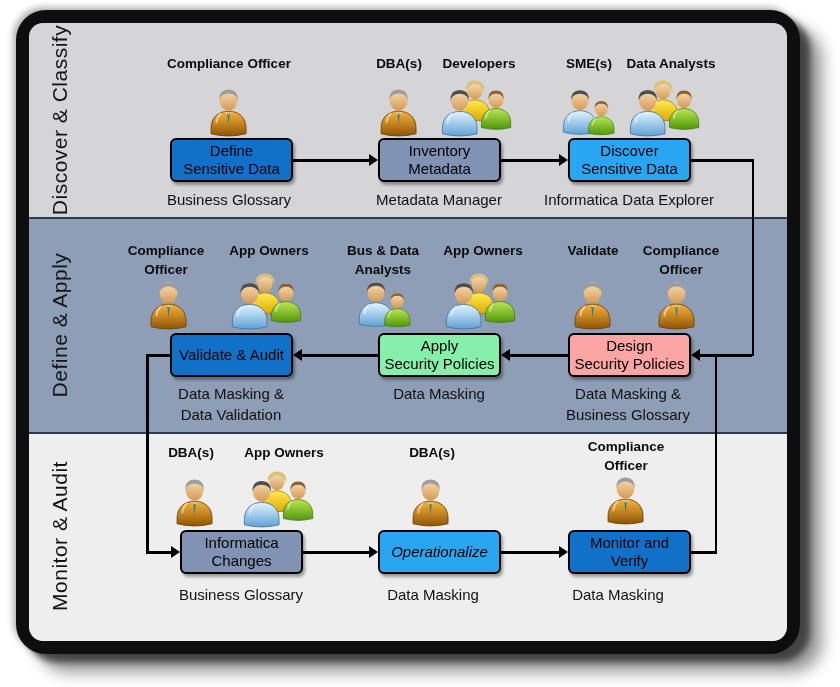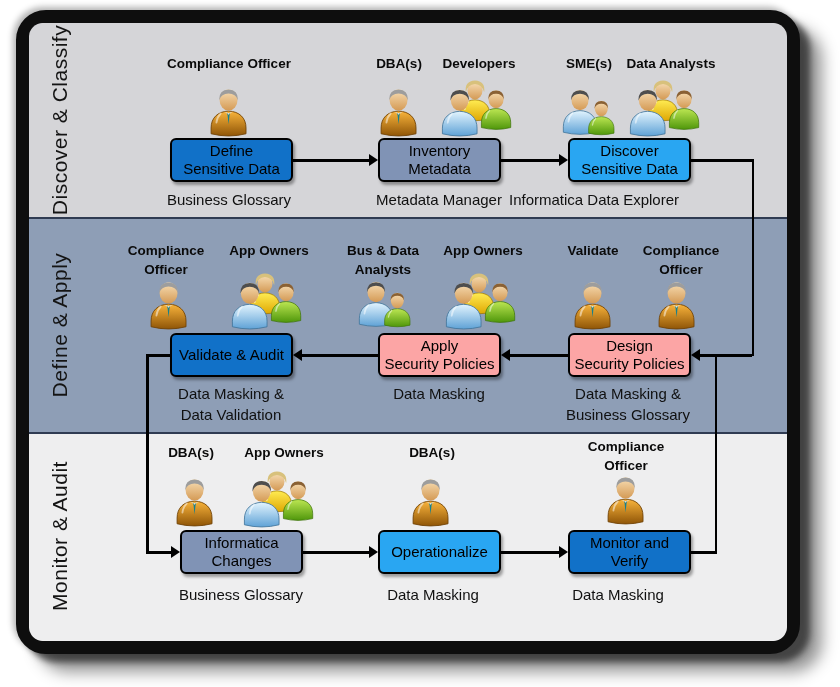--- a/index.html
+++ b/index.html
@@ -175,21 +175,21 @@
           <span>Discover</span>
           <span>Sensitive Data</span>
         </div>
 
   <div class="tool-label" style="left:200px;top:166px">
           <div>Business Glossary</div>
         </div>
   <div class="tool-label" style="left:410px;top:166px">
           <div>Metadata Manager</div>
         </div>
-  <div class="tool-label" style="left:565px;top:166px">
+  <div class="tool-label" style="left:600px;top:166px">
           <div>Informatica Data Explorer</div>
         </div>
 
   <div class="role-label" style="left:137px;top:218px">
           <div>Compliance</div>
           <div>Officer</div>
         </div>
   <div class="role-label" style="left:240px;top:218px">
           <div>App Owners</div>
         </div>
@@ -290,21 +290,21 @@
               <path d="M10.2,12.5 Q10.2,3.8 18,3.8 Q25.8,3.8 25.8,12.5 Q24,7 18,7 Q12,7 10.2,12.5 Z" fill="#9d9d9d"></path>
               <path d="M14.6,21.8 L18,24.6 L21.4,21.8 L18,23.2 Z" fill="#e9e9e9"></path>
               <path d="M16.6,22.6 L18,24.8 L19.4,22.6 L18.8,25 L18,32.5 L17.2,25 Z" fill="#15808f"></path>
             </g>
           </svg></div>
 
   <div class="pbox" style="left: 141px; top: 310px; background-color: rgb(17, 113, 200);">
           <span>Validate &amp; Audit</span>
           <span></span>
         </div>
-  <div class="pbox" style="left: 349px; top: 310px; background-color: #fca5a5;">
+  <div class="pbox" style="left: 349px; top: 310px; background-color: #86efac;">
           <span>Apply</span>
           <span>Security Policies</span>
         </div>
   <div class="pbox" style="left: 539px; top: 310px; background-color: #fca5a5;">
           <span>Design</span>
           <span>Security Policies</span>
         </div>
 
   <div class="tool-label" style="left:202px;top:360px">
           <div>Data Masking &amp;</div>
@@ -380,21 +380,21 @@
               <path d="M10.2,12.5 Q10.2,3.8 18,3.8 Q25.8,3.8 25.8,12.5 Q24,7 18,7 Q12,7 10.2,12.5 Z" fill="#9d9d9d"></path>
               <path d="M14.6,21.8 L18,24.6 L21.4,21.8 L18,23.2 Z" fill="#e9e9e9"></path>
               <path d="M16.6,22.6 L18,24.8 L19.4,22.6 L18.8,25 L18,32.5 L17.2,25 Z" fill="#15808f"></path>
             </g>
           </svg></div>
 
   <div class="pbox" style="left: 151px; top: 507px; background-color: rgb(128, 147, 181);">
           <span>Informatica</span>
           <span>Changes</span>
         </div>
-  <div class="pbox" style="left: 349px; top: 507px; background-color: rgb(41, 166, 242);">
+  <div class="pbox" style="left: 349px; top: 507px; background-color: rgb(41, 166, 242); font-style: italic;">
           <span>Operationalize</span>
           <span></span>
         </div>
   <div class="pbox" style="left: 539px; top: 507px; background-color: rgb(17, 113, 200);">
           <span>Monitor and</span>
           <span>Verify</span>
         </div>
 
   <div class="tool-label" style="left:212px;top:561px">
           <div>Business Glossary</div>

